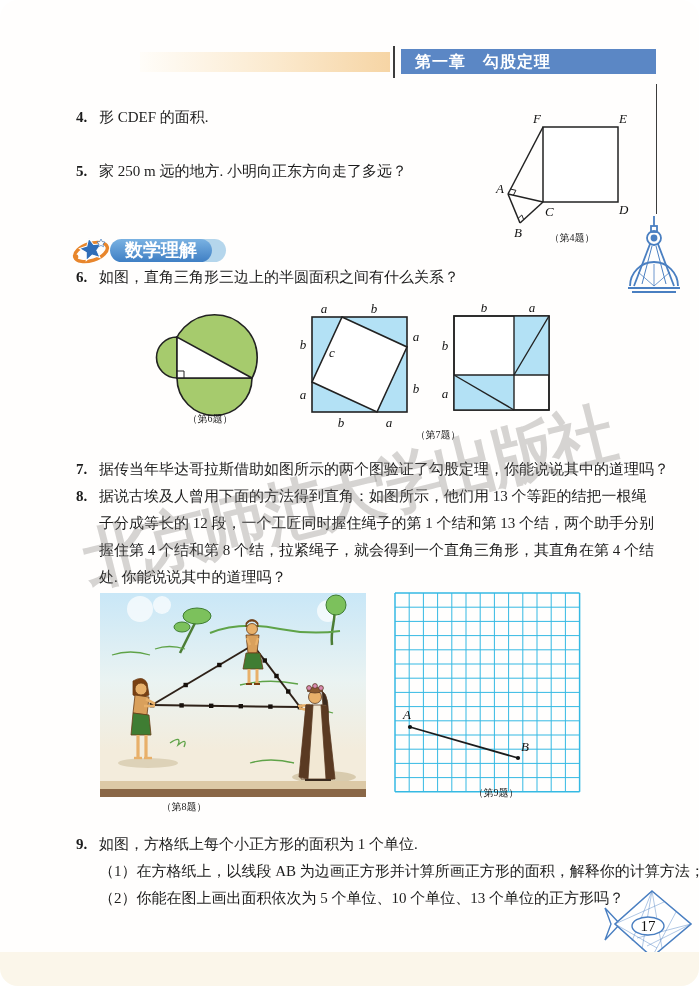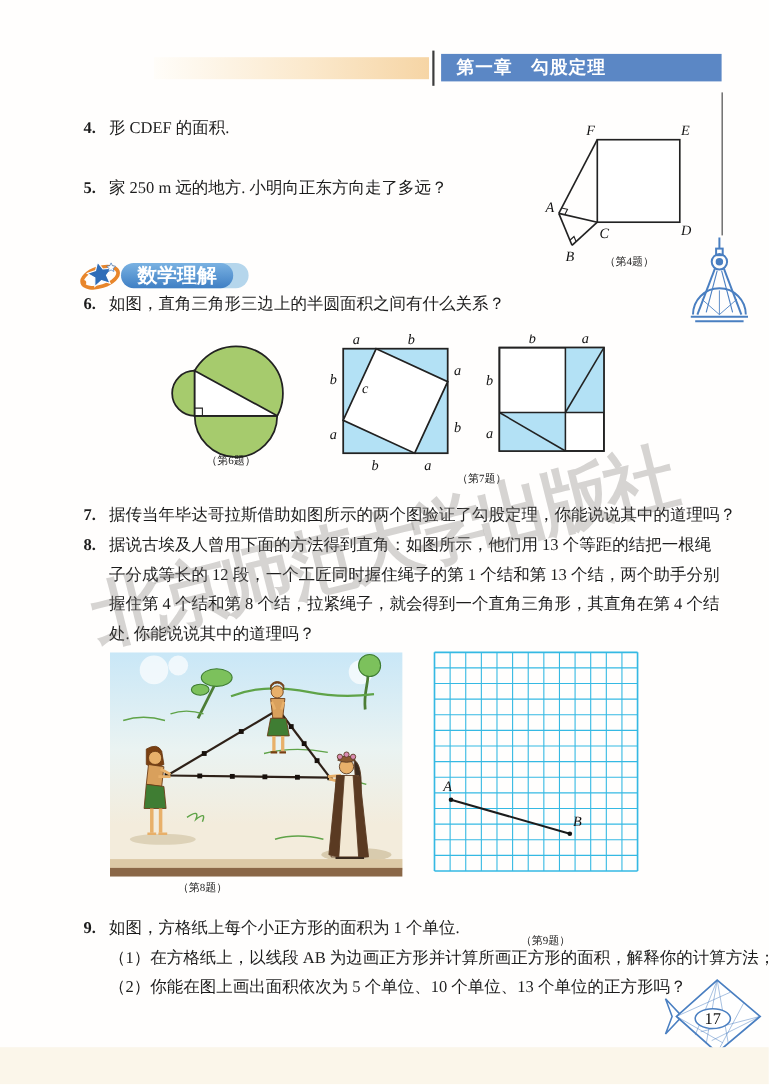--- a/index.html
+++ b/index.html
@@ -1,17 +1,17 @@
 <!DOCTYPE html>
 <html><head>
 <meta charset="utf-8">
 <style>
   html,body{margin:0;padding:0;background:#ffffff;}
   .page{position:relative;width:699px;height:986px;background:#fffefd;overflow:hidden;
-        font-family:"Liberation Serif",serif;color:#1c1c1c;}
+        font-family:"Liberation Serif",serif;color:#1c1c1c;border-radius:18px;}
   .bottom-band{position:absolute;left:0;top:952px;width:699px;height:34px;background:#fbf6ea;}
 
   
   .hdr-orange{position:absolute;left:140px;top:52px;width:250px;height:20px;
     background:linear-gradient(90deg,#fffdf9 0%,#fbe9cd 55%,#f6d5a5 100%);}
   .hdr-divider{position:absolute;left:393px;top:46px;width:2px;height:32px;background:#3c3c3c;}
   .hdr-blue{position:absolute;left:401px;top:49px;width:255px;height:25px;background:#5b87c5;
     color:#fff;font-size:16px;font-weight:bold;line-height:25px;padding-left:14px;box-sizing:border-box;
     letter-spacing:1px;}
   .margin-rule{position:absolute;left:656px;top:84px;width:1px;height:130px;background:#3c3c3c;}
@@ -313,21 +313,21 @@
         <line x1="2" y1="172.39999999999998" x2="186.6" y2="172.39999999999998" stroke="#35b9e3" stroke-width="1"></line>
         <line x1="2" y1="186.6" x2="186.6" y2="186.6" stroke="#35b9e3" stroke-width="1"></line>
         <line x1="2" y1="200.79999999999998" x2="186.6" y2="200.79999999999998" stroke="#35b9e3" stroke-width="1.5"></line>
       </g>
     <line x1="17" y1="136" x2="125" y2="167" stroke="#1c1c1c" stroke-width="1.8"></line>
     <circle cx="17" cy="136" r="2.1" fill="#111"></circle>
     <circle cx="125" cy="167" r="2.1" fill="#111"></circle>
     <text class="lbl" x="10" y="128">A</text>
     <text class="lbl" x="128" y="160">B</text>
   </svg>
-  <div class="caption" style="left:441px;top:848px;">（第9题）</div>
+  <div class="caption" style="left:441px;top:786px;">（第9题）</div>
 
   <div class="prob" style="left:76px;top:831px;">
     <div class="num">9.</div>
     <div>
       <div class="line">如图，方格纸上每个小正方形的面积为 1 个单位.</div>
       <div class="line">（1）在方格纸上，以线段 AB 为边画正方形并计算所画正方形的面积，解释你的计算方法；</div>
       <div class="line">（2）你能在图上画出面积依次为 5 个单位、10 个单位、13 个单位的正方形吗？</div>
     </div>
   </div>
 

